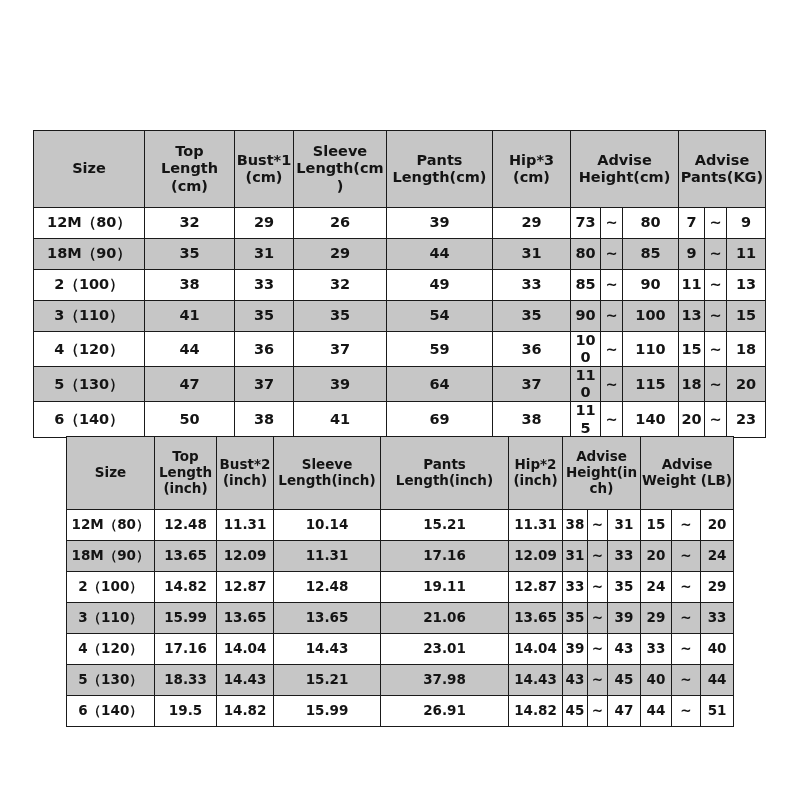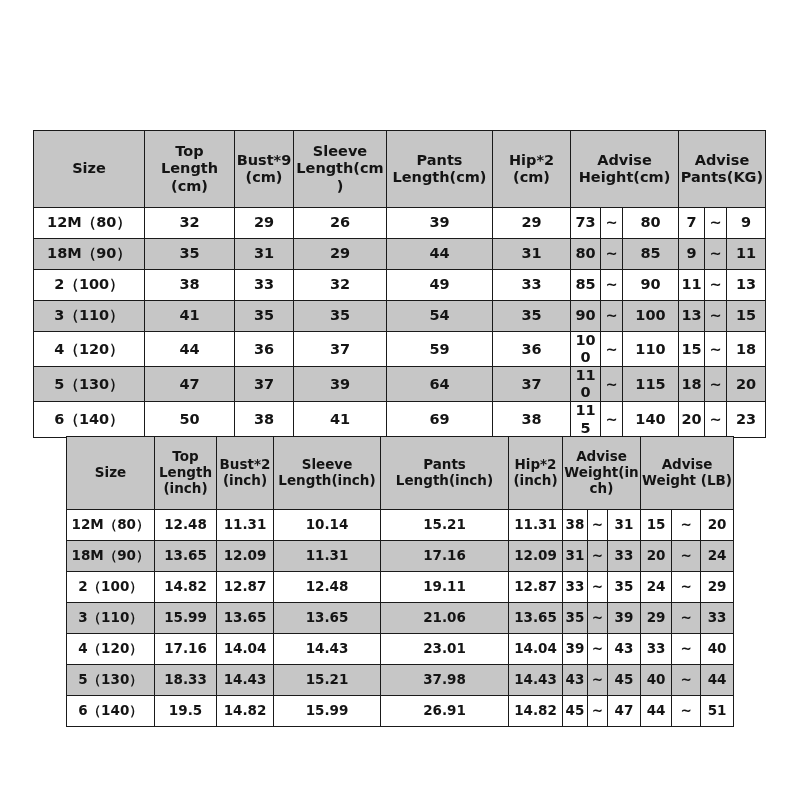--- a/index.html
+++ b/index.html
@@ -81,24 +81,24 @@
       <col style="width: 22px;">
       <col style="width: 56px;">
       <col style="width: 26px;">
       <col style="width: 22px;">
       <col style="width: 39px;">
     </colgroup>
   <thead>
       <tr>
         <th>Size</th>
         <th>Top Length (cm)</th>
-        <th>Bust*9 (cm)</th>
+        <th>Bust*1 (cm)</th>
         <th>Sleeve Length(cm)</th>
         <th>Pants Length(cm)</th>
-        <th>Hip*2 (cm)</th>
+        <th>Hip*3 (cm)</th>
         <th colspan="3">Advise Height(cm)</th>
         <th colspan="3">Advise Pants(KG)</th>
       </tr>
     </thead>
   <tbody>
       <tr class="row-light">
         <td>12M（80）</td>
         <td>32</td>
         <td>29</td>
         <td>26</td>
@@ -214,21 +214,21 @@
       <col style="width: 33px;">
     </colgroup>
   <thead>
       <tr>
         <th>Size</th>
         <th>Top Length (inch)</th>
         <th>Bust*2 (inch)</th>
         <th>Sleeve Length(inch)</th>
         <th>Pants Length(inch)</th>
         <th>Hip*2 (inch)</th>
-        <th colspan="3">Advise Weight(inch)</th>
+        <th colspan="3">Advise Height(inch)</th>
         <th colspan="3">Advise Weight (LB)</th>
       </tr>
     </thead>
   <tbody>
       <tr class="row-light">
         <td>12M（80）</td>
         <td>12.48</td>
         <td>11.31</td>
         <td>10.14</td>
         <td>15.21</td>

